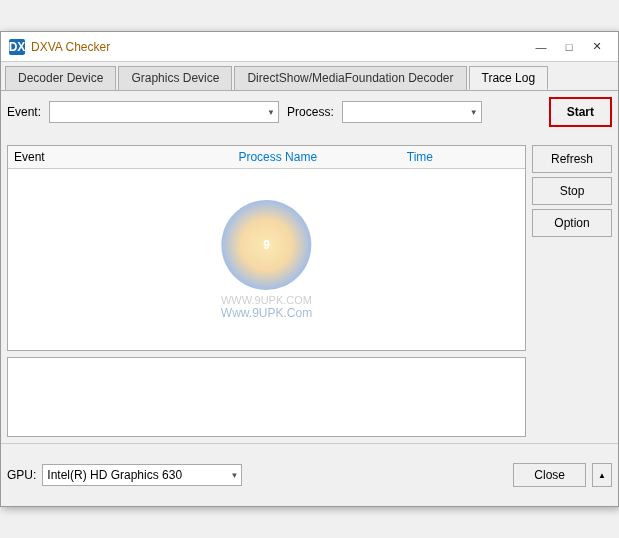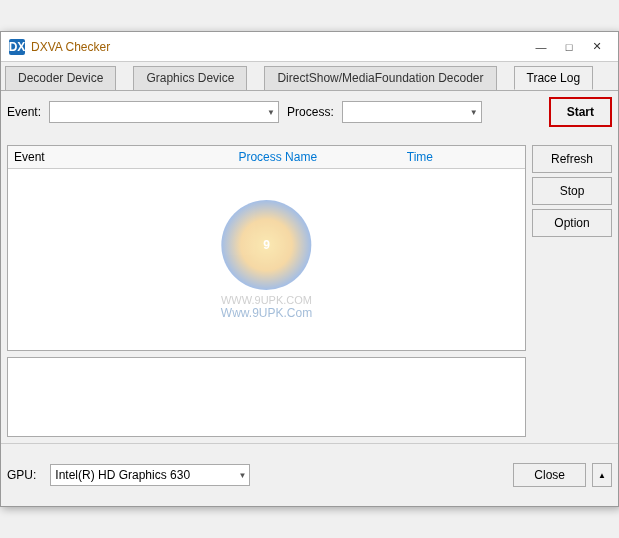--- a/index.html
+++ b/index.html
@@ -89,21 +89,21 @@
       padding-left: 4px;
       gap: 0;
     }
 
     .tab {
       padding: 4px 12px;
       border: 1px solid #adadad;
       background: #e1e1e1;
       cursor: pointer;
       border-bottom: none;
-      margin-right: 17px;
+      margin-right: 2px;
       color: #333;
       font-size: 12px;
     }
 
     .tab.active {
       background: #f0f0f0;
       border-bottom: 1px solid #f0f0f0;
       color: #000;
       z-index: 1;
     }
@@ -287,21 +287,20 @@
     }
 
     .gpu-label {
       font-size: 12px;
       color: #000;
     }
 
     .gpu-dropdown-wrapper {
       position: relative;
       display: inline-block;
-      margin-left: 8px;
     }
 
     .gpu-dropdown-wrapper::after {
       content: '▼';
       position: absolute;
       right: 4px;
       top: 50%;
       transform: translateY(-50%);
       font-size: 8px;
       pointer-events: none;

